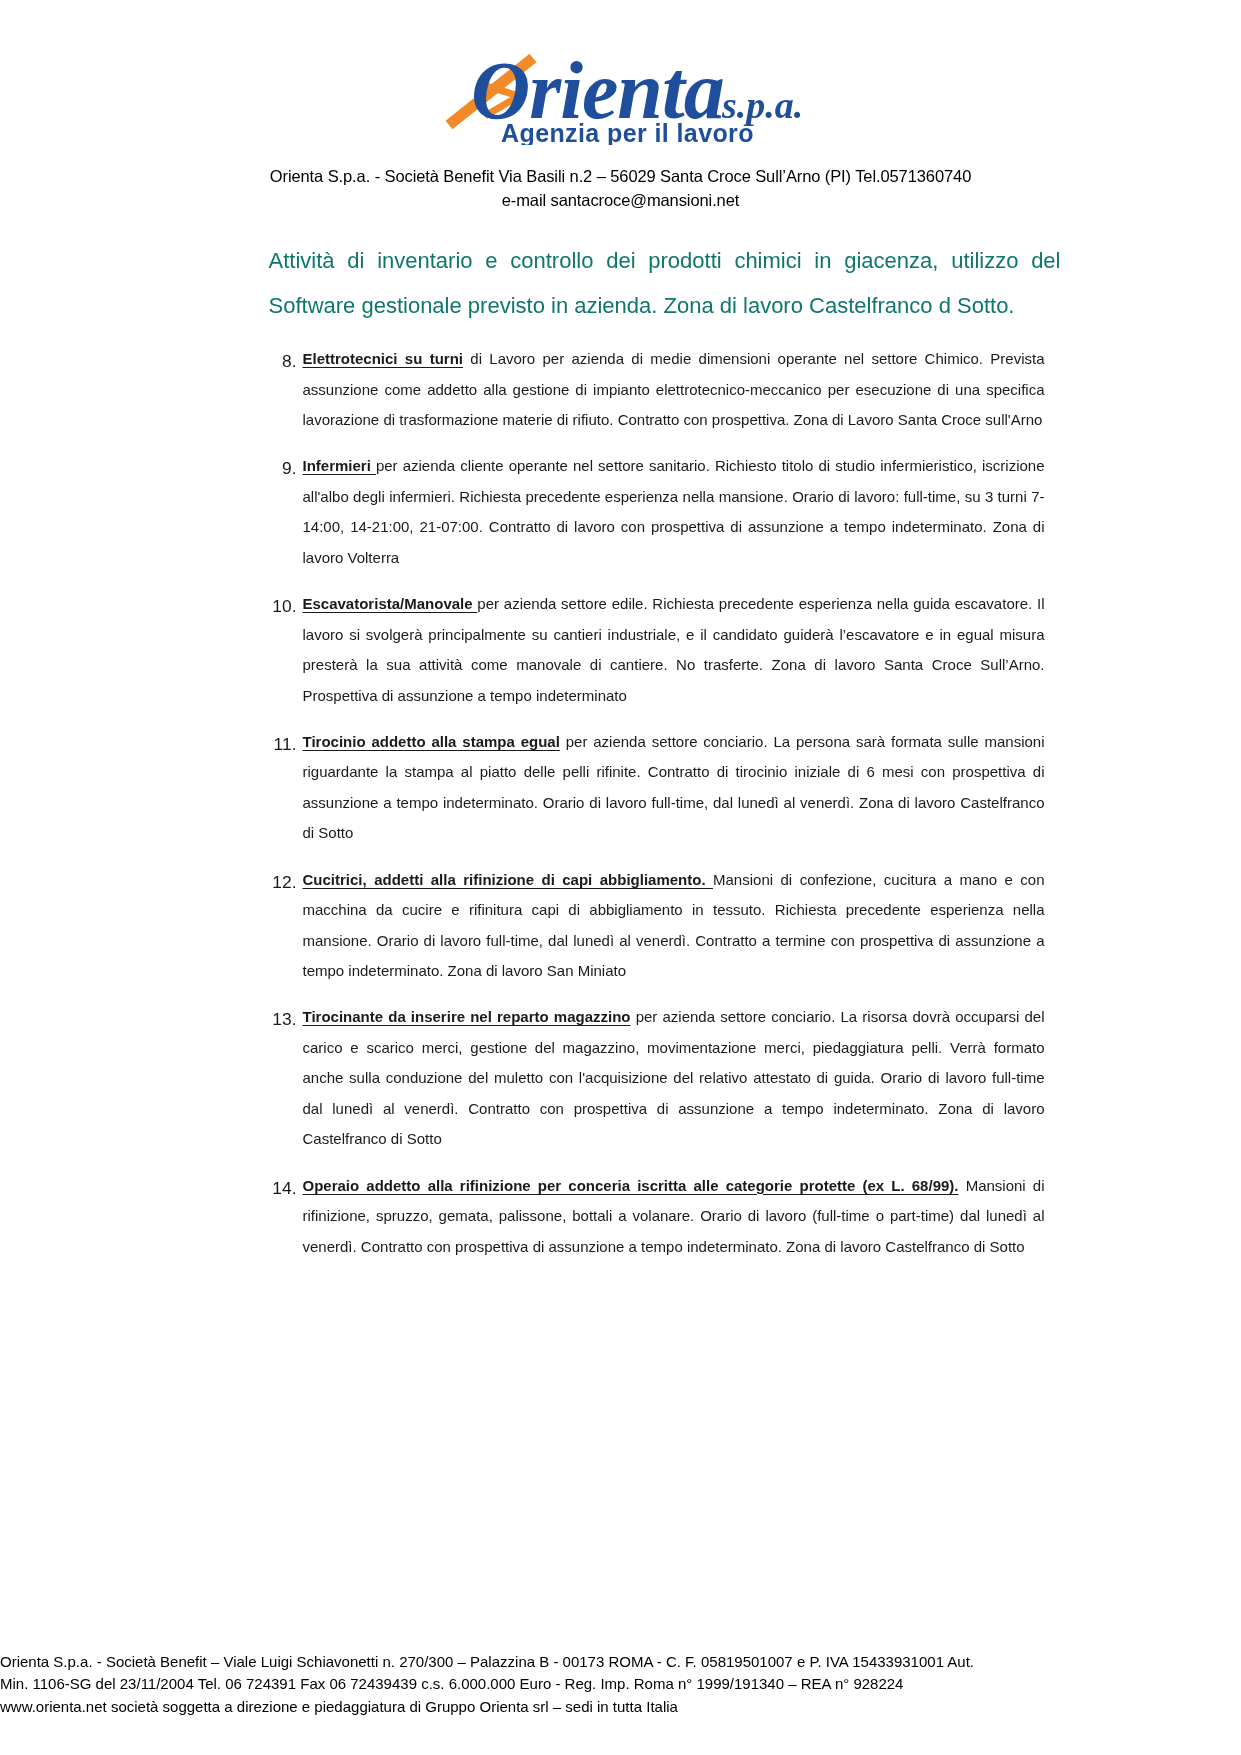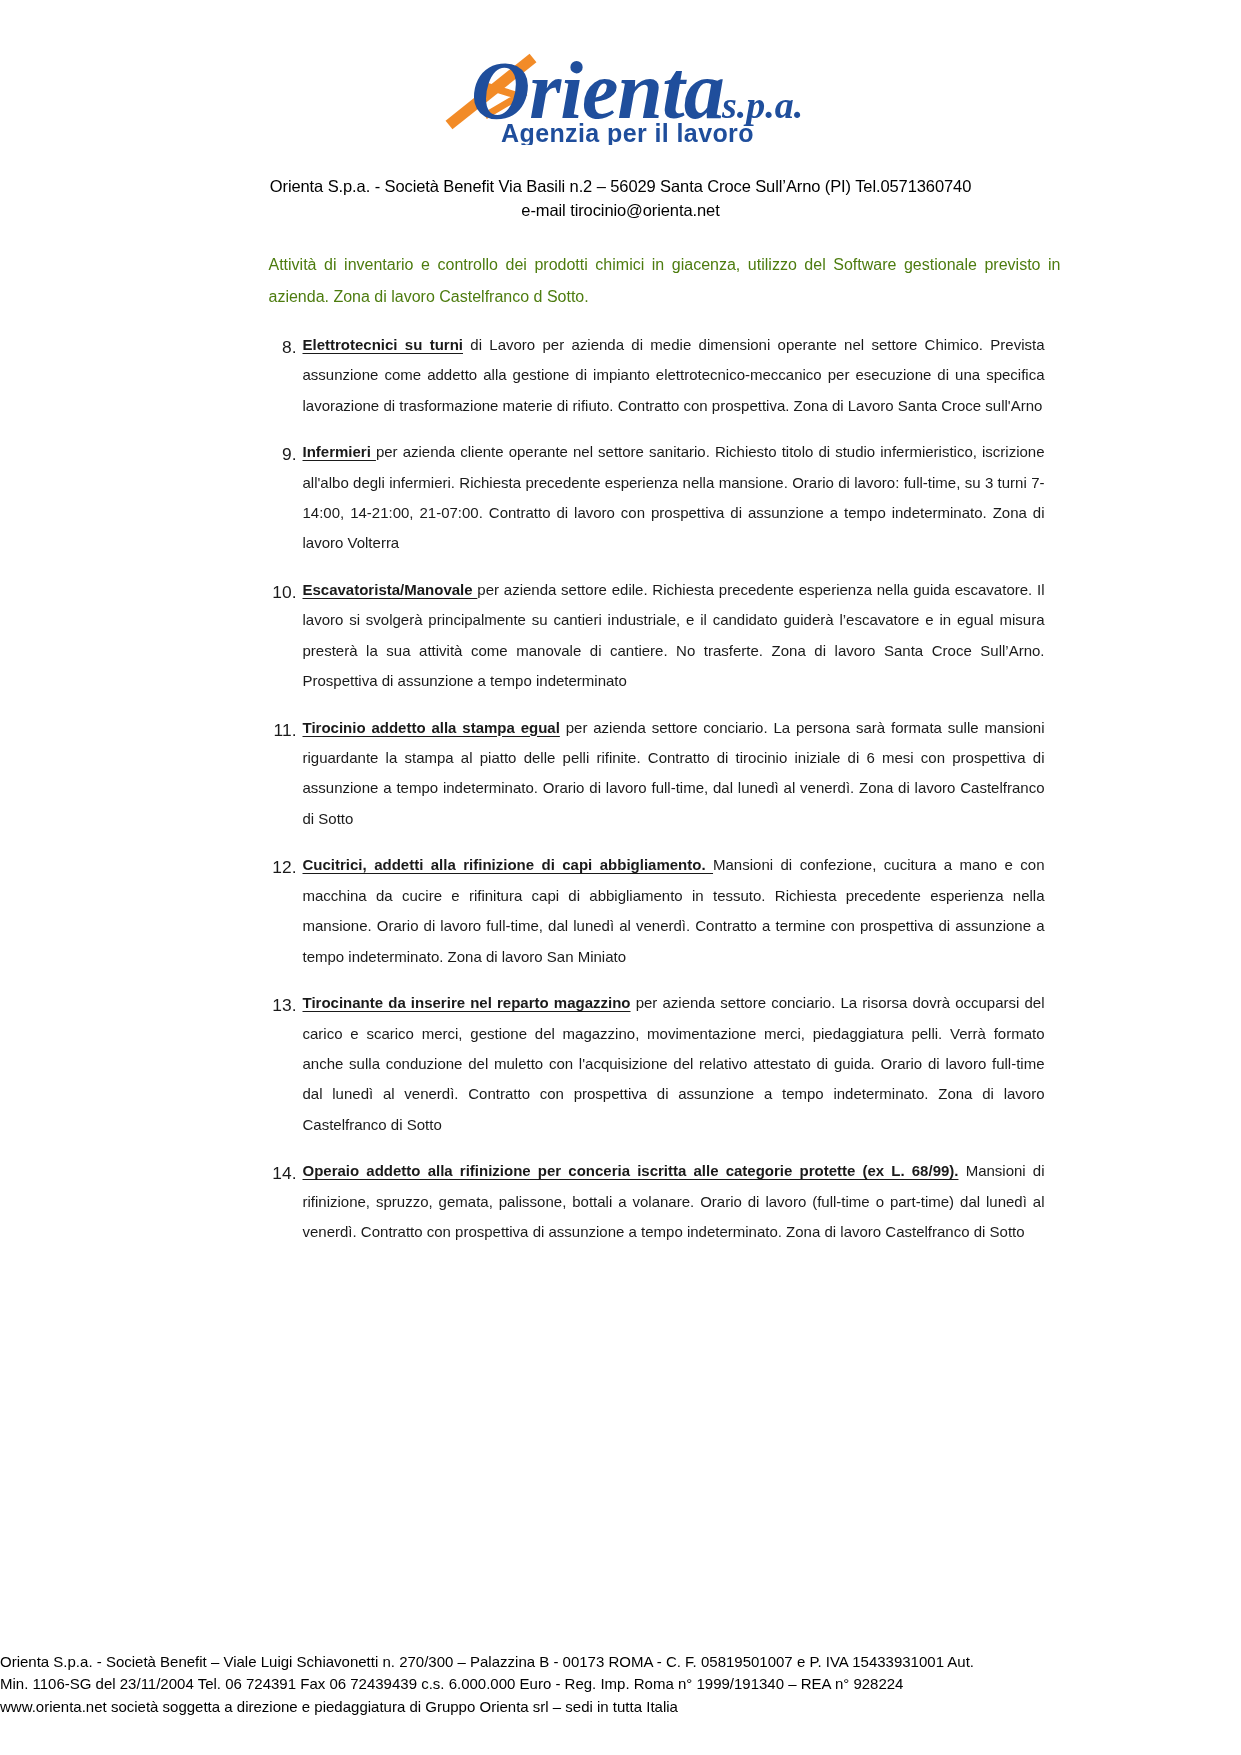--- a/index.html
+++ b/index.html
@@ -32,39 +32,39 @@
     display: inline-block;
     line-height: 0;
   }
 
   
   .header-address {
     text-align: center;
     font-size: 16.5px;
     line-height: 1.45;
     color: #000;
-    margin-top: 26px;
+    margin-top: 16px;
     letter-spacing: -0.1px;
   }
   .header-address div { white-space: nowrap; }
 
   
   .body-wrap {
     margin: 0 auto;
     width: 880px;
     padding-left: 60px;
     box-sizing: border-box;
     margin-top: 26px;
   }
   .lead-para {
     text-align: justify;
-    font-size: 16px;
+    font-size: 22px;
     line-height: 2.03;
     margin: 0 0 0 28px;
-    color: #4d7c0f;
+    color: #0f766e;
   }
   ol.job-list {
     list-style: none;
     margin: 0;
     padding: 0;
     counter-reset: jobitem 7;
   }
   ol.job-list > li {
     counter-increment: jobitem;
     position: relative;
@@ -124,21 +124,21 @@
         <text x="60" y="112" font-family="'Liberation Sans', sans-serif" font-size="25" font-weight="bold" fill="#1F4E9C" letter-spacing="0.4">Agenzia per il lavoro</text>
       </svg>
     </div>
     
     
     
   </div>
 
   <div class="header-address">
     <div>Orienta S.p.a. - Società Benefit Via Basili n.2 – 56029 Santa Croce Sull’Arno (PI) Tel.0571360740</div>
-    <div>e-mail tirocinio@orienta.net</div>
+    <div>e-mail santacroce@mansioni.net</div>
   </div>
 
   <div class="body-wrap">
 
     <p class="lead-para">Attività di inventario e controllo dei prodotti chimici in giacenza, utilizzo del Software gestionale previsto in azienda. Zona di lavoro Castelfranco d Sotto.</p>
 
     <ol class="job-list">
       <li>
         <span class="li-title">Elettrotecnici su turni</span><span> di Lavoro per azienda di medie dimensioni operante nel settore Chimico. Prevista assunzione come addetto alla gestione di impianto elettrotecnico-meccanico per esecuzione di una specifica lavorazione di trasformazione materie di rifiuto. Contratto con prospettiva. Zona di Lavoro Santa Croce sull'Arno</span>
       </li>

